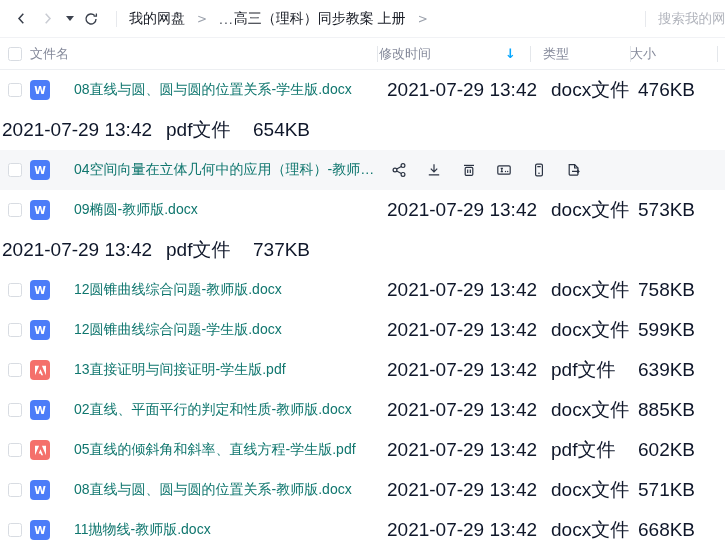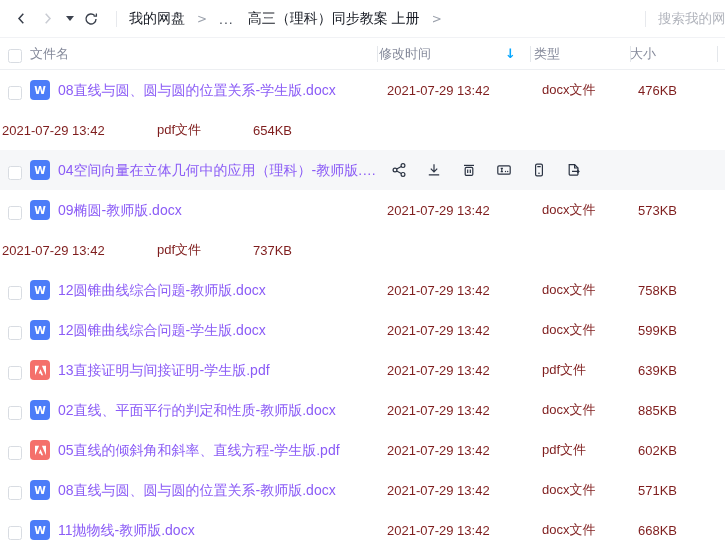--- a/index.html
+++ b/index.html
@@ -15,52 +15,52 @@
   .nav-btn svg { display:block; }
   .caret-btn { width:16px; height:26px; border:none; background:transparent; display:flex;
     align-items:center; justify-content:center; cursor:pointer; padding:0; margin-left:2px; }
   .caret { width:0; height:0; border-left:4px solid transparent; border-right:4px solid transparent;
     border-top:5px solid #3d434f; }
   .vdiv { width:1px; height:16px; background:#e7e9ed; margin:0 12px; flex:none; }
   .breadcrumb { display:flex; align-items:center; font-size:14px; color:#171b24; white-space:nowrap; }
   .crumb { cursor:pointer; color:#171b24; }
   .crumb-sep { color:#9aa0ab; font-size:12px; margin:0 12px; font-family:"DejaVu Sans",sans-serif; }
   .crumb-ellipsis { color:#4b515c; cursor:pointer; letter-spacing:1px; }
-  .crumb-current { margin-left:14px; }
+  .crumb-current { }
   .toolbar-right { margin-left:auto; display:flex; align-items:center; flex:none; }
   .search-box { display:flex; align-items:center; cursor:text; }
   .search-text { font-size:13.5px; color:#b2b5bd; white-space:nowrap; margin-right:-14px; }
 
   
   .thead { height:32px; display:flex; align-items:center; border-bottom:1px solid #edeff2;
     font-size:13px; color:#84899a; }
-  .cell-name { flex:1 1 auto; display:flex; align-items:flex-end; min-width:0; }
+  .cell-name { flex:1 1 auto; display:flex; align-items:center; min-width:0; }
   .cell-time { width:153px; flex:none; display:flex; align-items:center; padding-left:2px; position:relative; }
-  .cell-type { width:100px; flex:none; padding-left:4px; position:relative; display:flex; align-items:center; }
+  .cell-type { width:100px; flex:none; padding-left:13px; position:relative; display:flex; align-items:center; }
   .cell-size { width:87px;  flex:none; position:relative; display:flex; align-items:center; }
   .thead .cell-time::before, .thead .cell-type::before, .thead .cell-size::before,
   .thead .hdr-end::before { content:""; position:absolute; left:0; top:50%; margin-top:-8px;
     width:1px; height:16px; background:#e4e7eb; }
   .hdr-end { width:8px; flex:none; position:relative; height:100%; }
   .sort-arrow { margin-left:auto; margin-right:14px; color:#06a7ff; font-size:13px; font-weight:bold;
     font-family:"DejaVu Sans",sans-serif; cursor:pointer; line-height:1; }
 
   .checkbox { width:14px; height:14px; border:1px solid #d8dce2; border-radius:2.5px; background:#fff;
     margin-left:8px; flex:none; cursor:pointer; }
 
   .tbody { }
   .row { height:40px; display:flex; align-items:center; cursor:default; }
   .row:hover, .row.hovered { background:#f6f7f9; }
   .file-icon { width:20px; height:20px; border-radius:4px; margin-left:8px; flex:none;
     display:flex; align-items:center; justify-content:center; }
   .file-icon .w { color:#fff; font-size:10.5px; font-weight:bold; font-family:"DejaVu Sans",sans-serif;
     line-height:1; transform:translateY(-0.5px); }
-  .file-name { margin-left:8px; font-size:14px; color:#8b5cf6; white-space:nowrap; overflow:hidden;
+  .file-name { margin-left:24px; font-size:14px; color:#0f766e; white-space:nowrap; overflow:hidden;
     text-overflow:ellipsis; cursor:pointer; }
-  .meta { font-size:13px; color:#7f1d1d; white-space:nowrap; }
+  .meta { font-size:19px; color:#0f172a; white-space:nowrap; }
 
   .actions { width:348px; flex:none; display:flex; align-items:center; padding-left:14px; gap:19px; }
   .act-btn { width:16px; height:16px; border:none; background:transparent; padding:0; cursor:pointer;
     display:flex; align-items:center; justify-content:center; }
   .act-btn svg { display:block; }
 </style>
 </head>
 <body>
 
 <div class="app">

